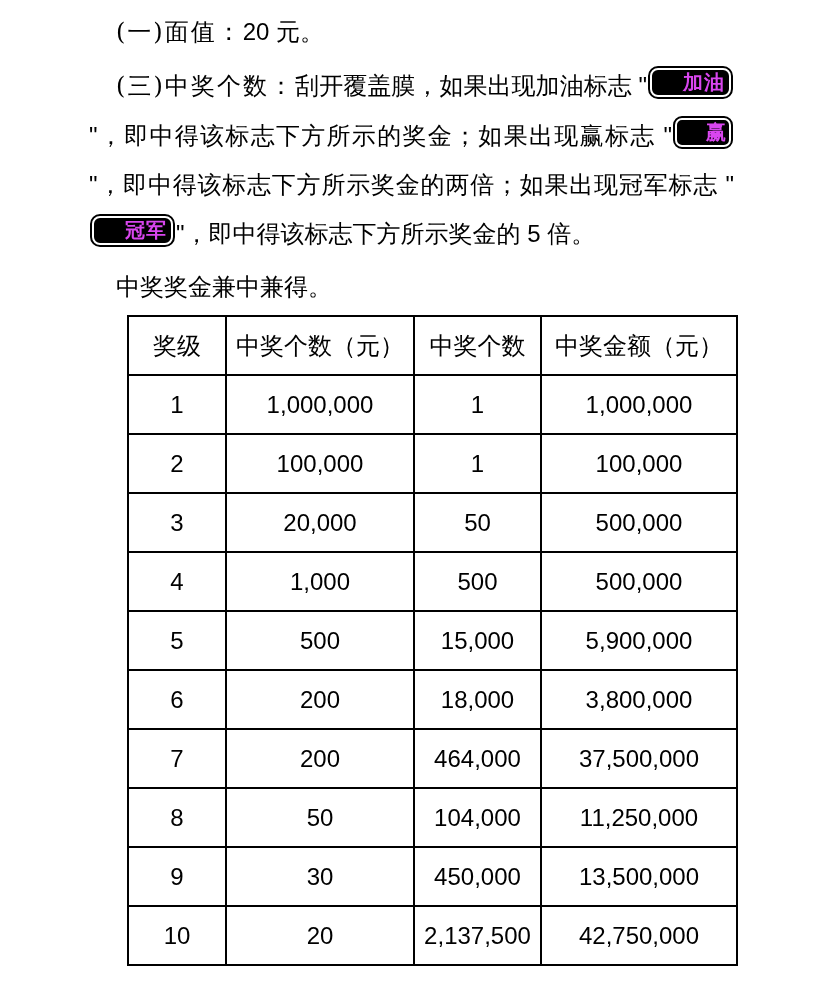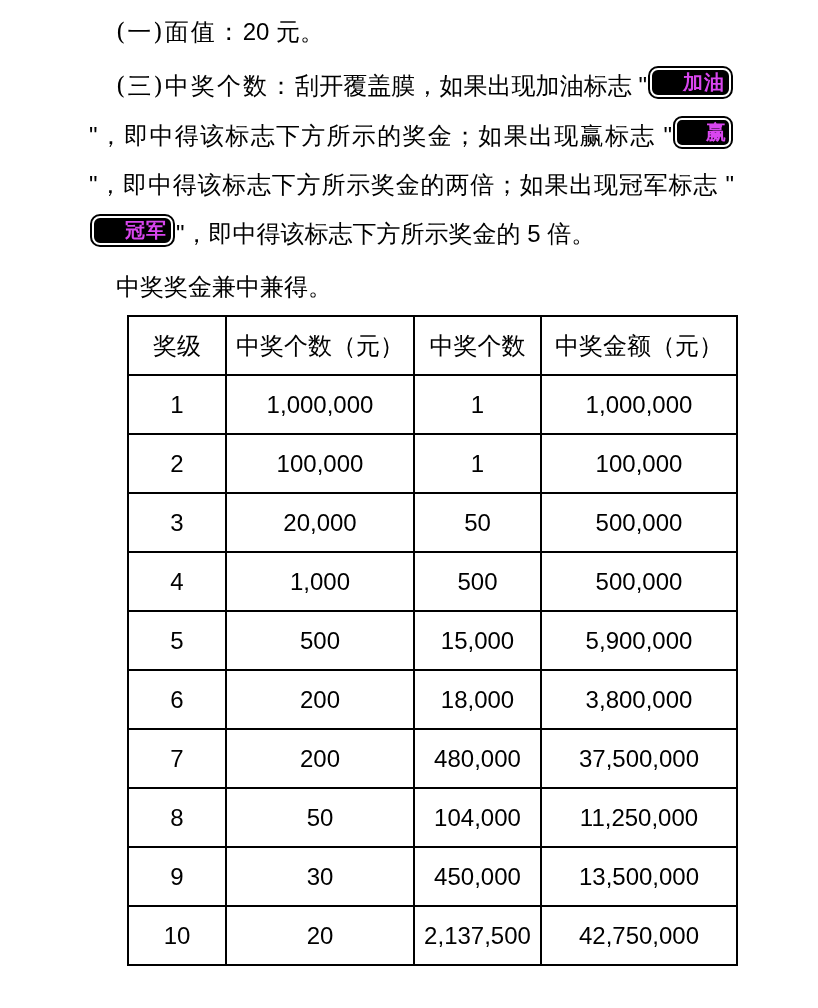--- a/index.html
+++ b/index.html
@@ -145,21 +145,21 @@
         </tr>
         <tr>
           <td>6</td>
           <td>200</td>
           <td>18,000</td>
           <td>3,800,000</td>
         </tr>
         <tr>
           <td>7</td>
           <td>200</td>
-          <td>480,000</td>
+          <td>464,000</td>
           <td>37,500,000</td>
         </tr>
         <tr>
           <td>8</td>
           <td>50</td>
           <td>104,000</td>
           <td>11,250,000</td>
         </tr>
         <tr>
           <td>9</td>

